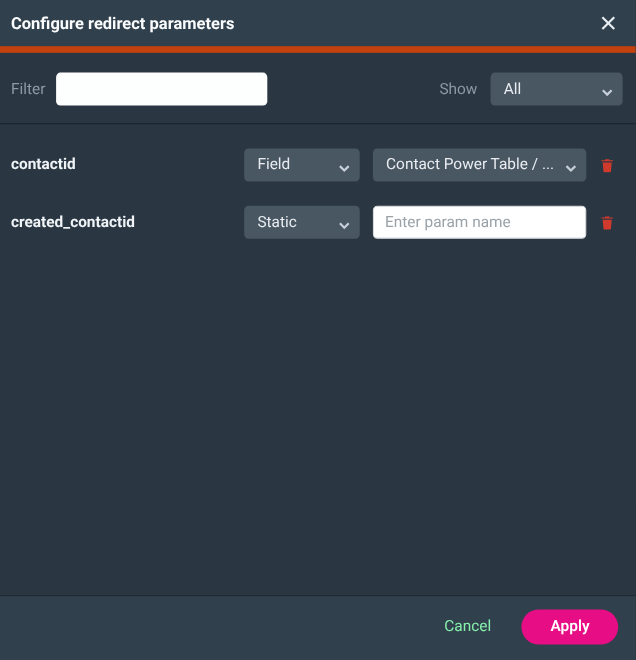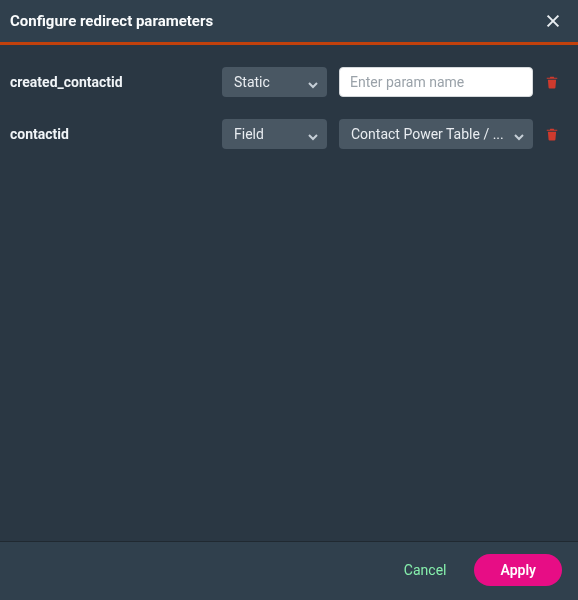--- a/index.html
+++ b/index.html
@@ -2,21 +2,21 @@
 <html><head>
 <meta charset="utf-8">
 <style>
   * { box-sizing: border-box; margin: 0; padding: 0; font-family: -apple-system, BlinkMacSystemFont, "Segoe UI", Roboto, Helvetica, Arial, sans-serif; }
   html, body { width: 578px; height: 600px; background: #2a3743; color: #fff; }
   .modal { display: flex; flex-direction: column; width: 578px; height: 600px; }
   .titlebar {
     display: flex; align-items: center; justify-content: space-between;
     padding: 10px 14px 10px 10px;
     background: #30404d;
-    border-bottom: 3px solid #c2410c;
+    border-bottom: 6px solid #c2410c;
   }
   .titlebar h1 { font-size: 15px; font-weight: 700; color: #fafcfd; }
   .close-btn { width: 22px; height: 22px; display: flex; align-items: center; justify-content: center; cursor: pointer; background: none; border: none; }
   .close-btn svg { stroke: #e9eef2; stroke-width: 2.2; }
 
   .filterbar {
     display: flex; align-items: center; gap: 10px;
     padding: 18px 12px 16px 10px;
     border-bottom: 1px solid #1b232b;
   }
@@ -90,40 +90,36 @@
   <div class="titlebar">
     <h1>Configure redirect parameters</h1>
     <button class="close-btn" aria-label="close">
       <svg viewBox="0 0 20 20" width="18" height="18">
         <line x1="4" y1="4" x2="16" y2="16"></line>
         <line x1="16" y1="4" x2="4" y2="16"></line>
       </svg>
     </button>
   </div>
 
+  <div class="filterbar">
+    <span class="filter-label">Filter</span>
+    <input class="filter-input" type="text" value="" style="">
+    <span class="spacer"></span>
+    <span class="show-label">Show</span>
+    <div class="select-wrap w-show">
+      <span class="sel-text">All</span>
+      <span class="chev">
+        <svg viewBox="0 0 12 12" width="12" height="12">
+            <polyline points="2,4 6,8 10,4"></polyline>
+          </svg>
+      </span>
+    </div>
+  </div>
 
   <div class="body">
-
-    <div class="row">
-      <div class="param-name">created_contactid</div>
-      <div class="select-wrap w-type">
-        <span class="sel-text">Static</span>
-        <span class="chev">
-          <svg viewBox="0 0 12 12" width="12" height="12">
-              <polyline points="2,4 6,8 10,4"></polyline>
-            </svg>
-        </span>
-      </div>
-      <input class="text-input" type="text" placeholder="Enter param name" style="">
-      <button class="trash" aria-label="delete">
-        <svg viewBox="0 0 16 16" width="14" height="14">
-          <path d="M6 2h4l.5 1H14v1.2H2V3h3.5L6 2zM3.3 5.5h9.4l-.8 9c-.05.55-.5 1-1.05 1H5.15c-.55 0-1-.45-1.05-1l-.8-9z"></path>
-        </svg>
-      </button>
-    </div>
 
     <div class="row">
       <div class="param-name">contactid</div>
       <div class="select-wrap w-type">
         <span class="sel-text">Field</span>
         <span class="chev">
           <svg viewBox="0 0 12 12" width="12" height="12">
               <polyline points="2,4 6,8 10,4"></polyline>
             </svg>
         </span>
@@ -136,20 +132,38 @@
             </svg>
         </span>
       </div>
       <button class="trash" aria-label="delete">
         <svg viewBox="0 0 16 16" width="14" height="14">
           <path d="M6 2h4l.5 1H14v1.2H2V3h3.5L6 2zM3.3 5.5h9.4l-.8 9c-.05.55-.5 1-1.05 1H5.15c-.55 0-1-.45-1.05-1l-.8-9z"></path>
         </svg>
       </button>
     </div>
 
+    <div class="row">
+      <div class="param-name">created_contactid</div>
+      <div class="select-wrap w-type">
+        <span class="sel-text">Static</span>
+        <span class="chev">
+          <svg viewBox="0 0 12 12" width="12" height="12">
+              <polyline points="2,4 6,8 10,4"></polyline>
+            </svg>
+        </span>
+      </div>
+      <input class="text-input" type="text" placeholder="Enter param name" style="">
+      <button class="trash" aria-label="delete">
+        <svg viewBox="0 0 16 16" width="14" height="14">
+          <path d="M6 2h4l.5 1H14v1.2H2V3h3.5L6 2zM3.3 5.5h9.4l-.8 9c-.05.55-.5 1-1.05 1H5.15c-.55 0-1-.45-1.05-1l-.8-9z"></path>
+        </svg>
+      </button>
+    </div>
+
   </div>
 
   <div class="footer">
     <button class="btn-cancel">Cancel</button>
     <button class="btn-apply">Apply</button>
   </div>
 
 </div>
 
 </body></html>

